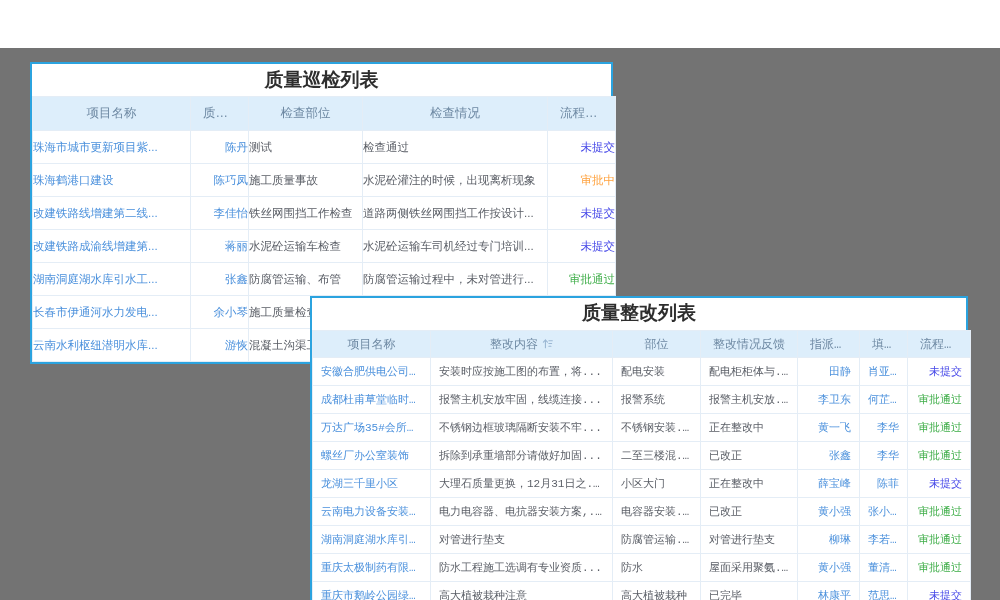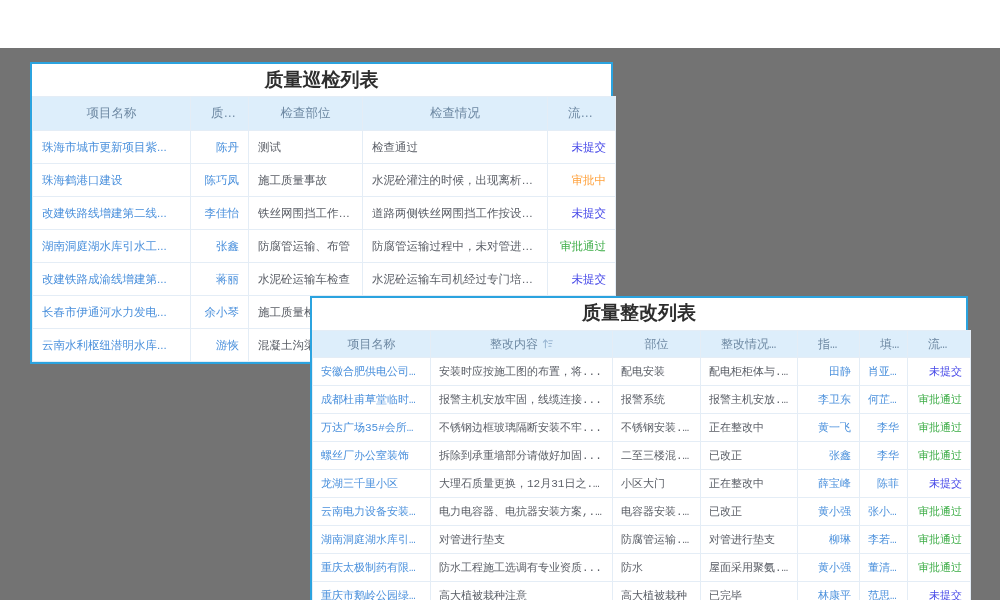--- a/index.html
+++ b/index.html
@@ -5,25 +5,25 @@
   html,body{margin:0;padding:0;background:#fff;}
   .page{position:relative;width:1000px;height:600px;background:#737373;overflow:hidden;
         font-family:"Liberation Sans","DejaVu Sans",sans-serif;margin-top:48px;}
   .panel{position:absolute;background:#ffffff;border:2px solid #2ba3df;box-sizing:border-box;}
   .panel-inspection{left:30px;top:14px;width:583px;z-index:1;}
   .panel-rectify{left:310px;top:248px;width:658px;z-index:2;font-family:Liberation Mono, monospace;}
   .panel-title{height:32px;line-height:32px;text-align:center;font-size:19px;font-weight:bold;
                color:#2e2e2e;background:#ffffff;}
   table{width:100%;border-collapse:collapse;table-layout:fixed;}
   th,td{border:1px solid #e4edf6;white-space:nowrap;overflow:hidden;text-overflow:ellipsis;box-sizing:border-box;}
-  th{background:#ddeefb;color:#6e89a3;font-weight:normal;text-align:center;padding:0 20px;}
+  th{background:#ddeefb;color:#6e89a3;font-weight:normal;text-align:center;padding:0 12px;}
   td{background:#ffffff;color:#5a5e66;}
   
   .t1 th{height:34px;font-size:12.5px;}
-  .t1 td{height:33px;font-size:11.5px;padding:0 9px;}
+  .t1 td{height:33px;font-size:11.5px;padding:0 0;}
   .t1 col:nth-child(1){width:158px}
   .t1 col:nth-child(2){width:58px}
   .t1 col:nth-child(3){width:114px}
   .t1 col:nth-child(4){width:185px}
   .t1 col:nth-child(5){width:68px}
   
   .t2 th{height:27px;font-size:12px;}
   .t2 td{height:28px;font-size:11px;padding:0 8px;}
   .t2 col:nth-child(1){width:118px}
   .t2 col:nth-child(2){width:182px}
@@ -81,32 +81,32 @@
             <td class="al-center c-status st-pending">审批中</td>
           </tr>
           <tr>
             <td class="al-left c-link">改建铁路线增建第二线...</td>
             <td class="al-center c-link">李佳怡</td>
             <td class="al-left c-text">铁丝网围挡工作检查</td>
             <td class="al-left c-text">道路两侧铁丝网围挡工作按设计...</td>
             <td class="al-center c-status st-unsubmitted">未提交</td>
           </tr>
           <tr>
+            <td class="al-left c-link">改建铁路成渝线增建第...</td>
+            <td class="al-center c-link">蒋丽</td>
+            <td class="al-left c-text">水泥砼运输车检查</td>
+            <td class="al-left c-text">水泥砼运输车司机经过专门培训...</td>
+            <td class="al-center c-status st-unsubmitted">未提交</td>
+          </tr>
+          <tr>
             <td class="al-left c-link">湖南洞庭湖水库引水工...</td>
             <td class="al-center c-link">张鑫</td>
             <td class="al-left c-text">防腐管运输、布管</td>
             <td class="al-left c-text">防腐管运输过程中，未对管进行...</td>
             <td class="al-center c-status st-approved">审批通过</td>
-          </tr>
-          <tr>
-            <td class="al-left c-link">改建铁路成渝线增建第...</td>
-            <td class="al-center c-link">蒋丽</td>
-            <td class="al-left c-text">水泥砼运输车检查</td>
-            <td class="al-left c-text">水泥砼运输车司机经过专门培训...</td>
-            <td class="al-center c-status st-unsubmitted">未提交</td>
           </tr>
           <tr>
             <td class="al-left c-link">长春市伊通河水力发电...</td>
             <td class="al-center c-link">余小琴</td>
             <td class="al-left c-text">施工质量检查</td>
             <td class="al-left c-text"></td>
             <td class="al-center c-status st-none"></td>
           </tr>
           <tr>
             <td class="al-left c-link">云南水利枢纽潜明水库...</td>

